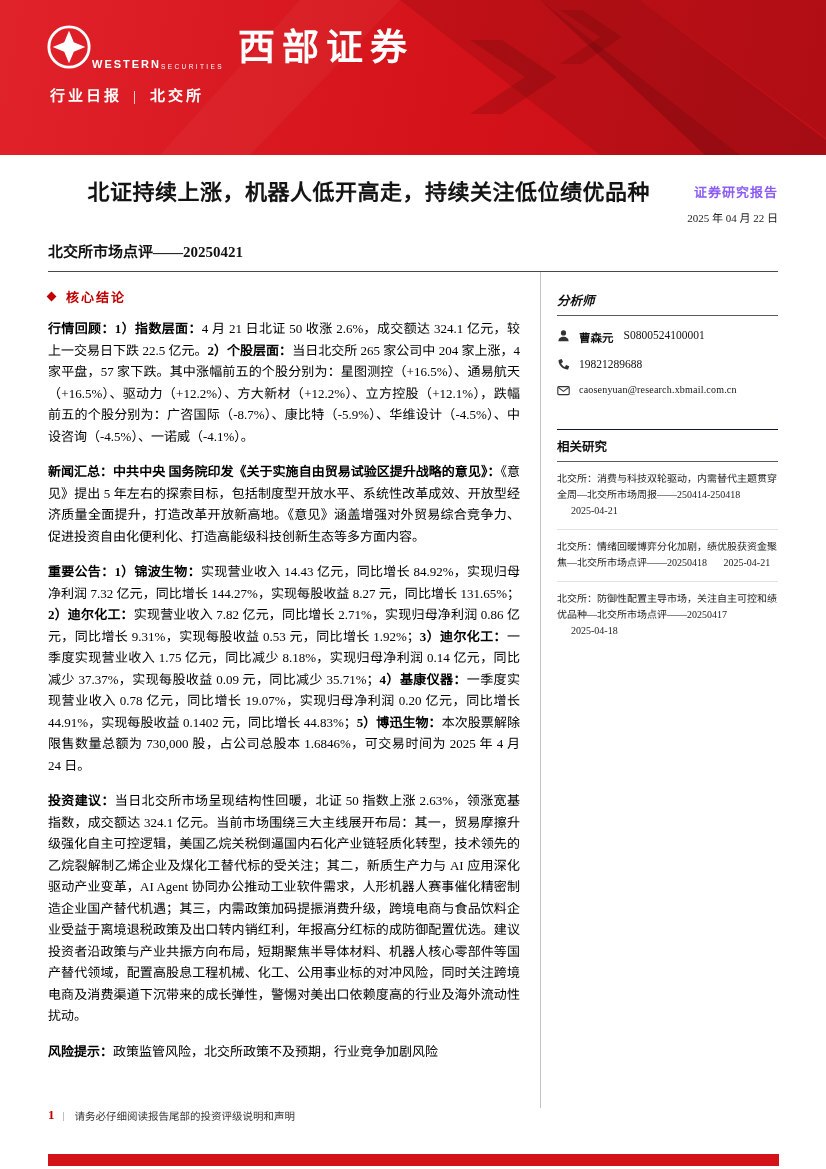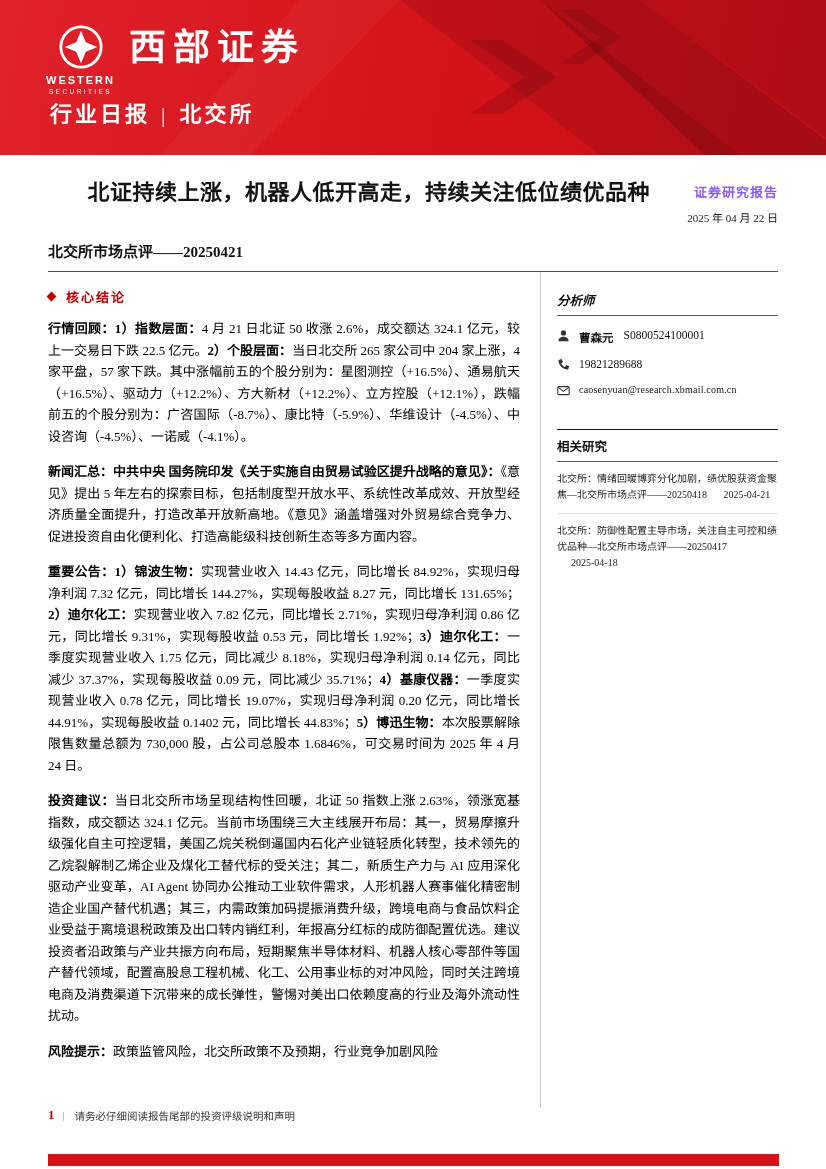--- a/index.html
+++ b/index.html
@@ -5,29 +5,29 @@
   html,body{margin:0;padding:0;background:#f2f2f2;}
   .page{width:826px;height:1169px;margin:0 auto;position:relative;background:#fff;
         font-family:"Liberation Serif","DejaVu Serif",serif;color:#111;overflow:hidden;}
 
   
   .masthead{position:relative;height:155px;
             background:linear-gradient(100deg,#e0222b 0%,#d41219 55%,#c50f18 100%);
             color:#fff;overflow:hidden;}
   .masthead-deco{position:absolute;top:0;left:0;width:100%;height:100%;display:block;}
   .brand{position:absolute;top:24px;left:46px;display:flex;align-items:flex-start;}
-  .logo-col{display:flex;flex-direction:column;align-items:center;}
+  .logo-col{display:flex;align-items:flex-end;}
   .logo-circle{width:46px;height:46px;display:block;}
   .logo-en1{font-family:"Liberation Sans","DejaVu Sans",sans-serif;font-size:11px;font-weight:bold;
             letter-spacing:2px;margin-top:4px;}
   .logo-en2{font-family:"Liberation Sans","DejaVu Sans",sans-serif;font-size:6.5px;
             letter-spacing:2.4px;margin-top:2px;}
   .brand-cn{font-size:37px;font-weight:bold;letter-spacing:7px;line-height:1;
             margin:5px 0 0 14px;}
-  .report-line{position:absolute;top:96px;left:50px;font-size:22px;font-weight:bold;letter-spacing:3px;}
+  .report-line{position:absolute;top:84px;left:50px;font-size:15px;font-weight:bold;letter-spacing:3px;}
   .report-line .sep{margin:0 11px;font-weight:normal;}
 
   
   .title-row{display:flex;align-items:flex-start;padding:24px 48px 0 48px;}
   .doc-title{flex:1;margin:0;font-size:22px;font-weight:bold;color:#141414;letter-spacing:0.5px;line-height:1.3;text-align:right;}
   .meta{min-width:128px;text-align:right;padding-top:3px;}
   .meta-cat{color:#8b5cf6;font-weight:bold;font-size:13px;letter-spacing:1px;}
   .meta-date{font-size:11px;color:#222;margin-top:8px;}
   .subtitle{padding:15px 48px 0 48px;font-size:15px;font-weight:bold;}
   .rule{margin:10px 48px 0 48px;height:0;border-top:1px solid #4a4a4a;}
@@ -149,20 +149,24 @@
       <div class="an-row">
         <svg class="an-icon" viewBox="0 0 13 13">
           <rect x="0.8" y="2.6" width="11.4" height="8" rx="1" fill="none" stroke="#333" stroke-width="1.1"></rect>
           <path d="M1.3 3.4 6.5 7.4 11.7 3.4" fill="none" stroke="#333" stroke-width="1.1"></path>
         </svg>
         <span class="an-email">caosenyuan@research.xbmail.com.cn</span>
       </div>
 
       <div class="sb-heading related">相关研究</div>
       <ul class="related-list">
+  <li class="rel-item">
+    <span class="rel-text">北交所：消费与科技双轮驱动，内需替代主题贯穿全周—北交所市场周报——250414-250418</span>
+    <span class="rel-date">2025-04-21</span>
+  </li>
 
   <li class="rel-item">
     <span class="rel-text">北交所：情绪回暖博弈分化加剧，绩优股获资金聚焦—北交所市场点评——20250418</span>
     <span class="rel-date">2025-04-21</span>
   </li>
 
   <li class="rel-item">
     <span class="rel-text">北交所：防御性配置主导市场，关注自主可控和绩优品种—北交所市场点评——20250417</span>
     <span class="rel-date">2025-04-18</span>
   </li>

